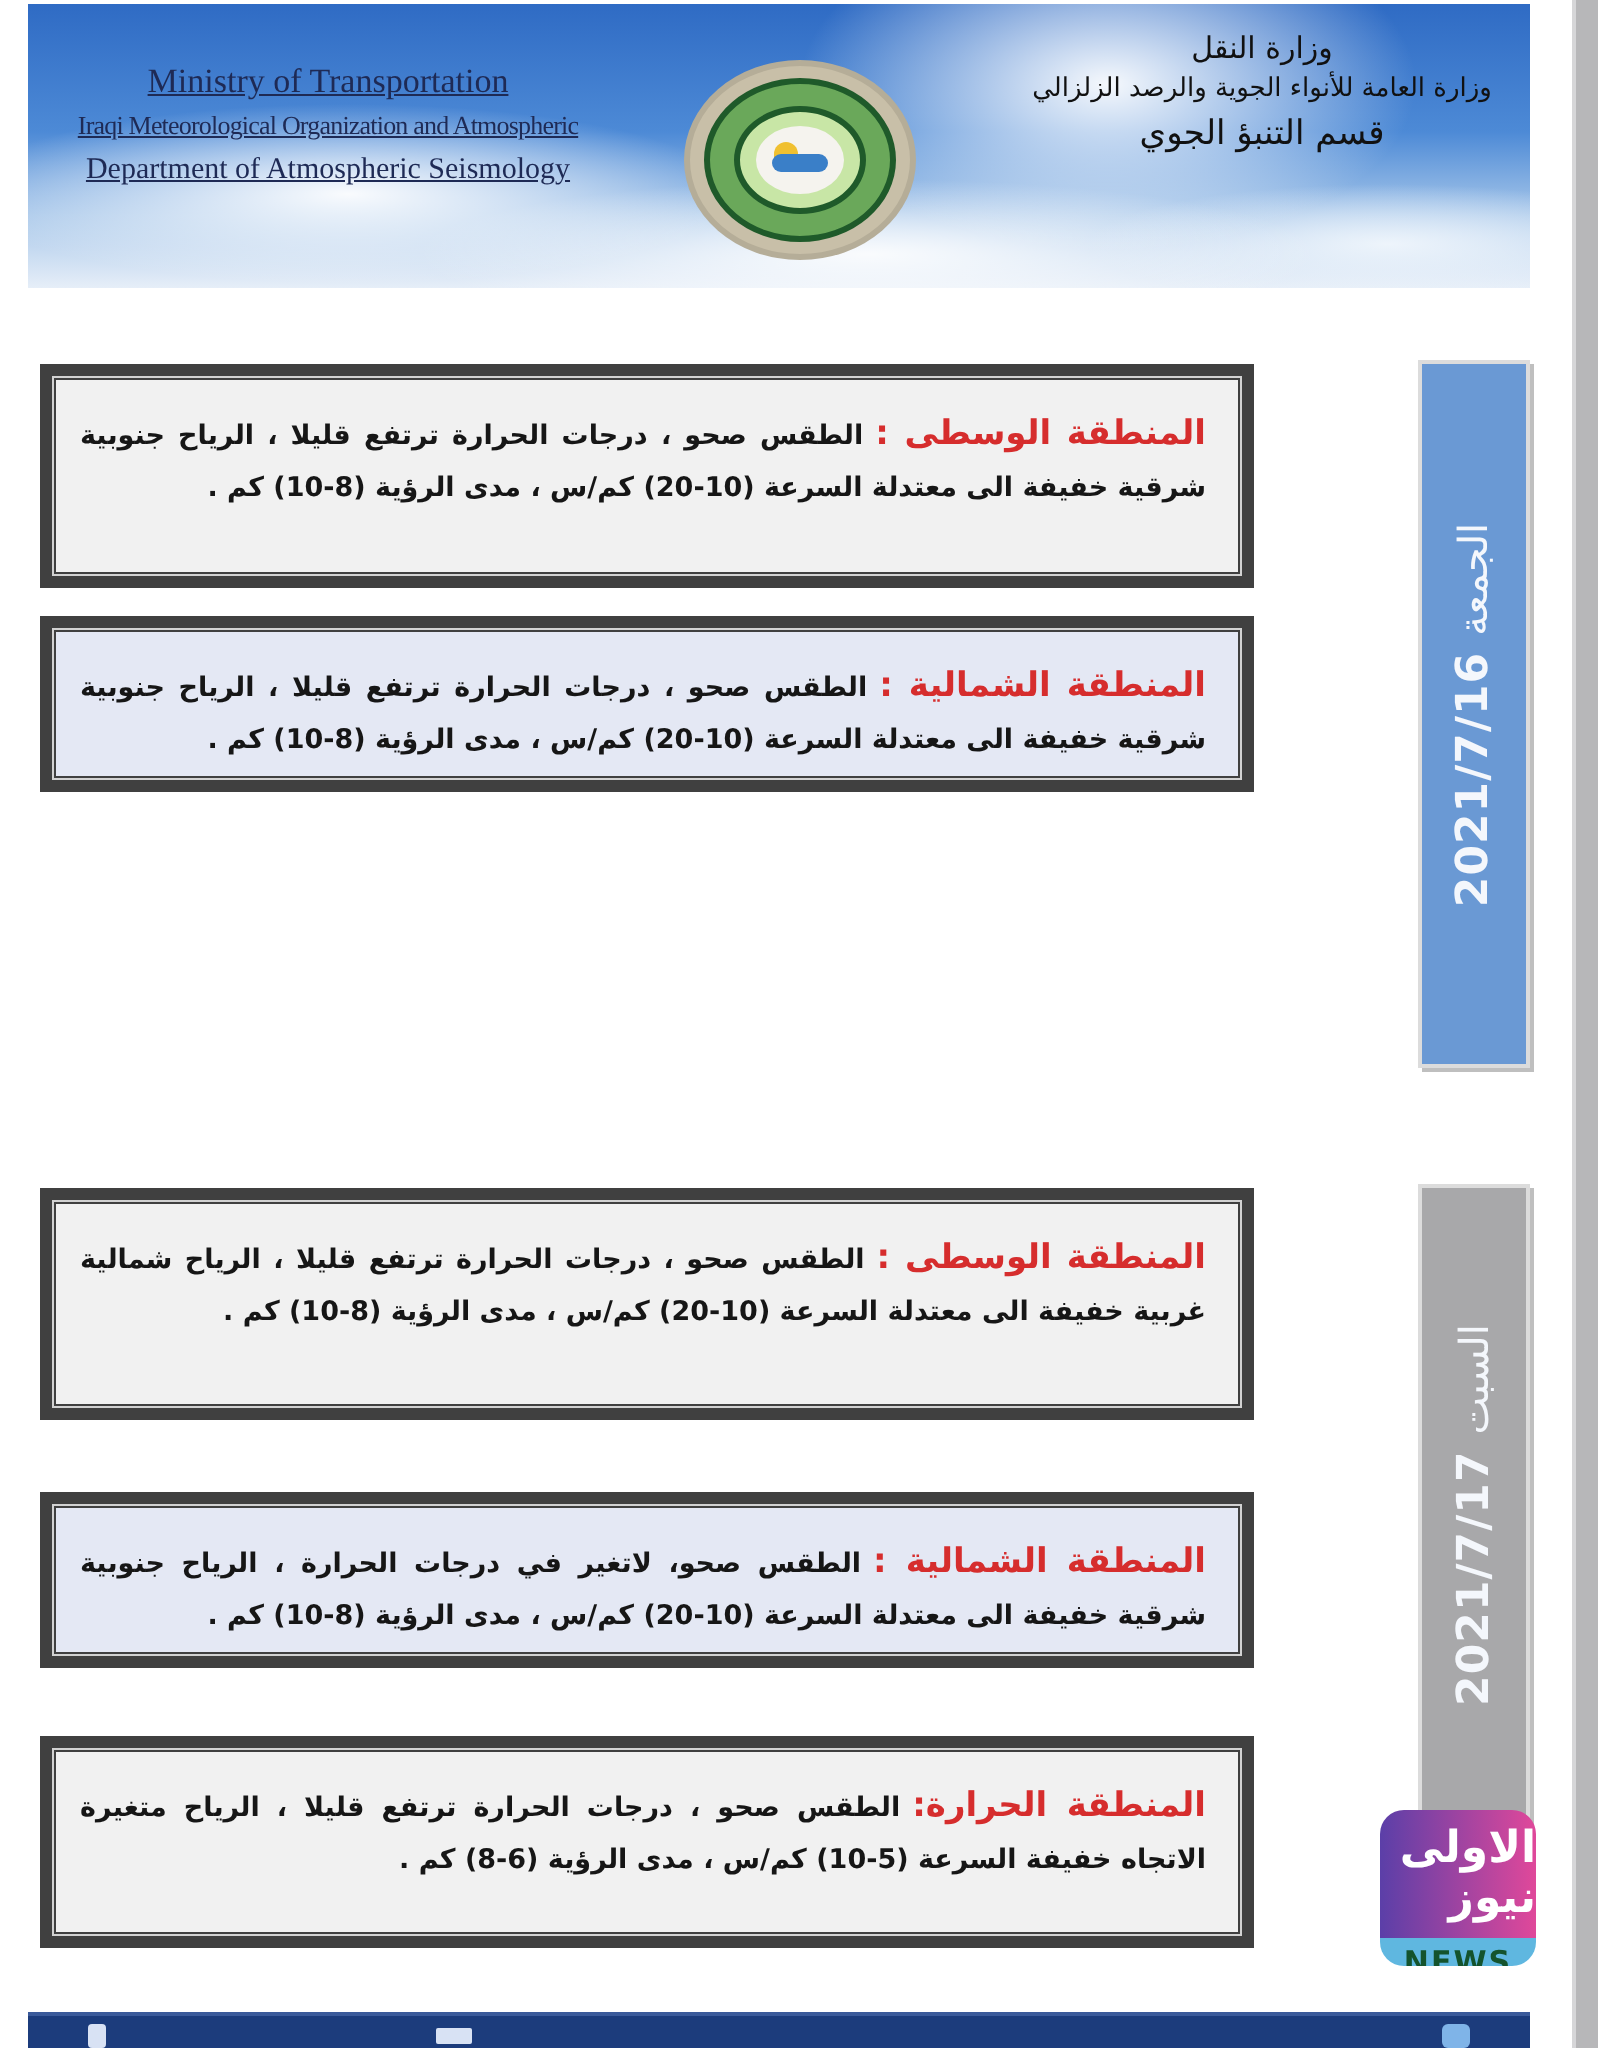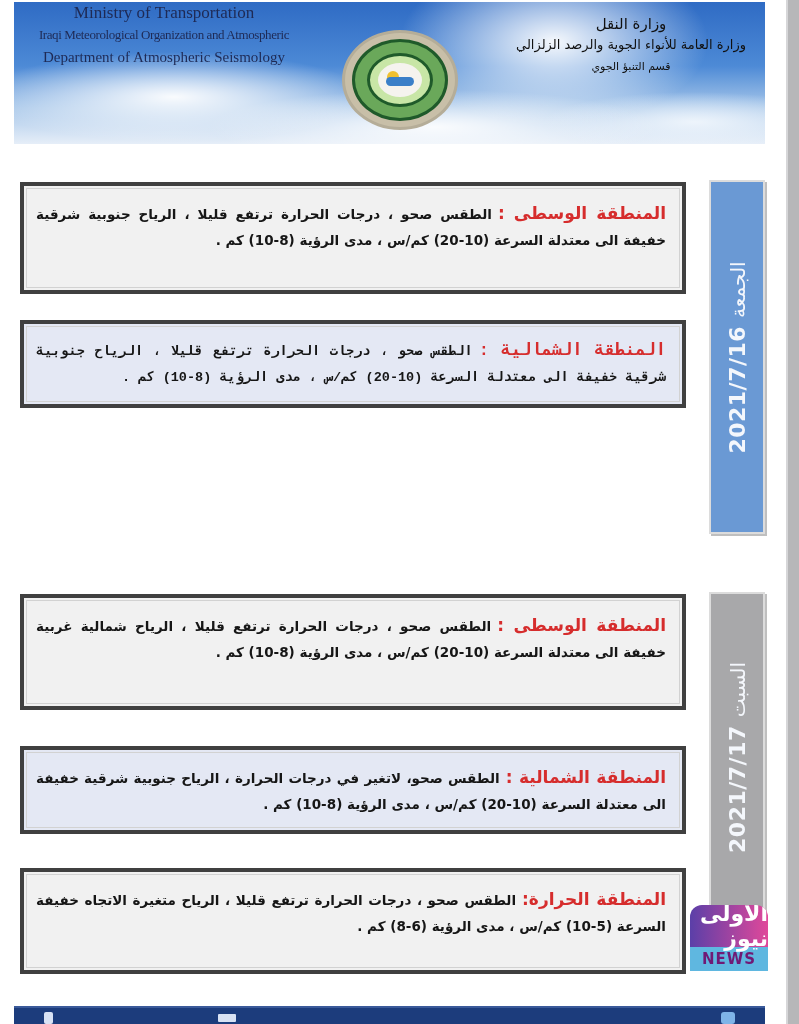--- a/index.html
+++ b/index.html
@@ -16,33 +16,33 @@
     position: absolute; left: 14px; top: 2px; width: 751px; height: 142px;
     background:
       radial-gradient(ellipse 220px 120px at 540px 40px, rgba(255,255,255,0.95), rgba(255,255,255,0) 70%),
       radial-gradient(ellipse 260px 60px at 160px 95px, rgba(255,255,255,0.95), rgba(255,255,255,0) 75%),
       radial-gradient(ellipse 300px 50px at 420px 125px, rgba(255,255,255,0.9), rgba(255,255,255,0) 75%),
       radial-gradient(ellipse 200px 40px at 680px 120px, rgba(240,246,252,0.95), rgba(255,255,255,0) 75%),
       linear-gradient(180deg, #2f6bc4 0%, #4d8ad6 45%, #a9c8ea 75%, #e6eef8 100%);
     overflow: hidden;
   }
   .banner-en {
-    position: absolute; left: 0; top: 0; width: 300px; text-align: center;
-    font-family: "Liberation Serif", serif; color: #1e2a55;
+    position: absolute; left: 0; top: 28px; width: 300px; text-align: center;
+    font-family: "Liberation Serif", serif; color: #1e2a55; text-decoration: underline;
   }
   .banner-en .l1 { font-size: 17px; line-height: 22px; }
   .banner-en .l2 { font-size: 13px; line-height: 22px; letter-spacing: -0.4px; }
   .banner-en .l3 { font-size: 15px; line-height: 22px; }
   .banner-ar {
     position: absolute; right: 14px; top: 12px; width: 240px; text-align: center;
     direction: rtl; color: #111; font-weight: normal;
   }
   .banner-ar .l1 { font-size: 15px; line-height: 20px; }
   .banner-ar .l2 { font-size: 13px; line-height: 22px; }
-  .banner-ar .l3 { font-size: 11px; line-height: 22px; }
+  .banner-ar .l3 { font-size: 17px; line-height: 22px; }
 
   .logo {
     position: absolute; left: 328px; top: 28px; width: 116px; height: 100px;
     border-radius: 50%; background: #c8bfa8; border: 3px solid #b5ad98;
     display: flex; align-items: center; justify-content: center;
   }
   .logo .ring1 { width: 96px; height: 82px; border-radius: 50%; background: #6aa85a; border: 3px solid #1f5a2a; display:flex; align-items:center; justify-content:center; }
   .logo .ring2 { width: 66px; height: 54px; border-radius: 50%; background: #c8e6a6; border: 3px solid #1f5a2a; display:flex; align-items:center; justify-content:center; }
   .logo .core { width: 44px; height: 34px; border-radius: 50%; background: #f5f3ee; position: relative; }
   .logo .sun { position: absolute; left: 9px; top: 8px; width: 12px; height: 8px; border-radius: 8px 8px 0 0; background: #f0c030; }
@@ -61,44 +61,44 @@
   .day-1 .date-tab { height: 354px; background: #6a99d4; }
   .day-2 .date-tab { height: 330px; background: #a8a8aa; }
   .date-label {
     transform: rotate(-90deg); white-space: nowrap;
     color: #f4f7fc; font-weight: bold; font-size: 22px; letter-spacing: 0.5px;
     display: flex; align-items: baseline; gap: 8px;
   }
   .date-label .dname { font-size: 20px; font-weight: normal; direction: rtl; }
 
   .box {
-    position: absolute; left: 0; width: 666px;
-    border: 4px solid #404040; outline: 1px solid #d2d2d2; outline-offset: -7px;
+    position: absolute; left: 0; width: 607px;
+    border: 8px solid #404040; outline: 1px solid #d2d2d2; outline-offset: -7px;
     padding: 14px 16px 10px 12px;
     direction: rtl; text-align: justify;
     font-size: 13.5px; line-height: 26px; font-weight: bold; color: #161616;
   }
   .box.grey { background: #f1f1f1; }
   .box.blue { background: #e4e8f4; }
   .region-name {
     color: #d62d2d; font-size: 17px; font-weight: bold; margin-left: 6px;
   }
 
   
   .news-badge {
     position: absolute; left: 690px; top: 905px; width: 78px; height: 78px;
     border-radius: 12px; overflow: hidden;
   }
   .news-badge .top {
-    height: 42px; background: linear-gradient(90deg, #5b3fa8, #e0489a);
+    height: 64px; background: linear-gradient(90deg, #5b3fa8, #e0489a);
     display:flex; align-items:center; justify-content:center;
     color: #fff; font-weight: bold; font-size: 22px; direction: rtl;
   }
   .news-badge .bot {
-    height: 24px; background: #5fb7e0; color: #701a75; font-weight: bold;
+    height: 24px; background: #5fb7e0; color: #14532d; font-weight: bold;
     font-size: 15px; text-align: center; line-height: 24px; letter-spacing: 1px;
   }
 
   
   .footer-bar {
     position: absolute; left: 14px; top: 1006px; width: 751px; height: 18px;
     background: #1c3c7c; border-top: 2px solid #3a5a9a;
     display: flex; align-items: flex-end; padding: 0 30px 0 30px; gap: 0;
   }
   .footer-item { display: flex; align-items: center; gap: 6px; color: #c8d4ee; font-size: 8px; height: 12px; }
@@ -133,21 +133,21 @@
     <div class="l1">وزارة النقل</div>
     <div class="l2">وزارة العامة للأنواء الجوية والرصد الزلزالي</div>
     <div class="l3">قسم التنبؤ الجوي</div>
   </div>
 </div>
 
 <div class="day-group day-1">
   <div class="box grey" style="top:4px;height:112px;">
     <span class="region-name">المنطقة الوسطى :</span><span>الطقس صحو ، درجات الحرارة ترتفع قليلا ، الرياح جنوبية شرقية خفيفة الى معتدلة السرعة (10-20) كم/س ، مدى الرؤية (8-10) كم .</span>
   </div>
-  <div class="box blue" style="top:142px;height:88px;font-family:Liberation Mono, monospace;">
+  <div class="box blue" style="top:130px;height:88px;">
     <span class="region-name">المنطقة الشمالية :</span><span>الطقس صحو ، درجات الحرارة ترتفع قليلا ، الرياح جنوبية شرقية خفيفة الى معتدلة السرعة (10-20) كم/س ، مدى الرؤية (8-10) كم .</span>
   </div>
   <div class="date-tab">
     <div class="date-label">
       <span>2021/7/16</span>
       <span class="dname">الجمعة</span>
     </div>
   </div>
 </div>
 

